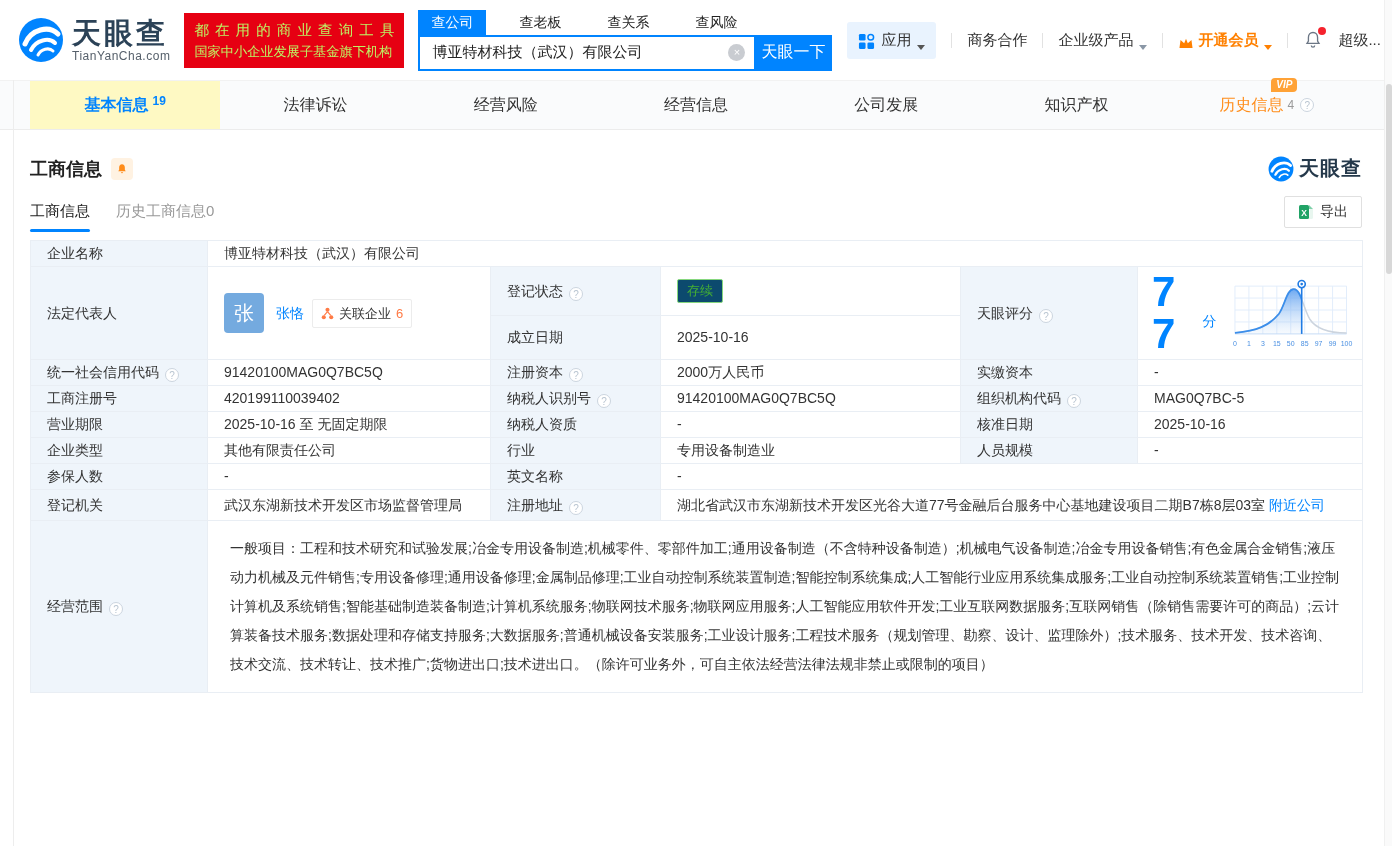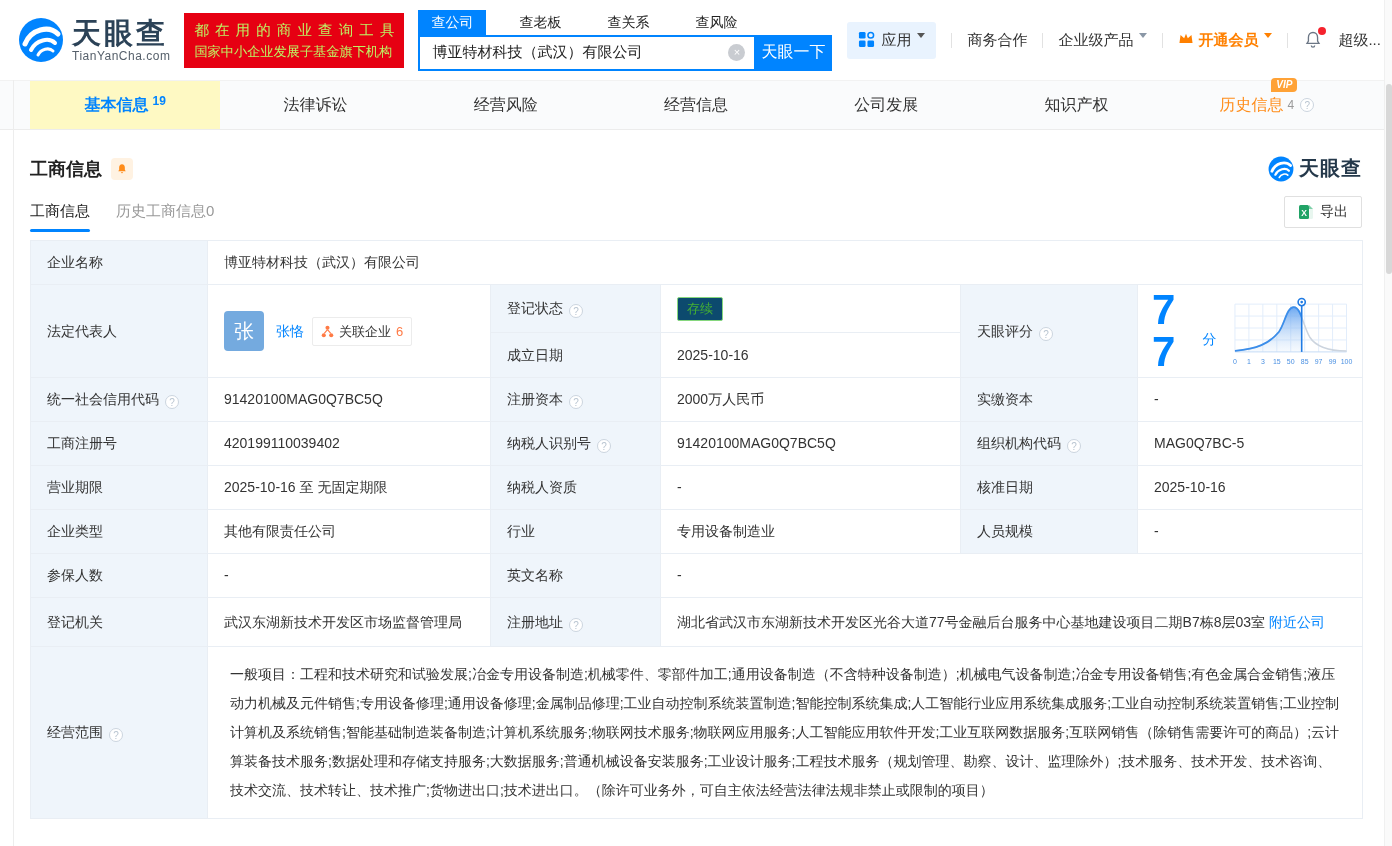--- a/index.html
+++ b/index.html
@@ -19,21 +19,21 @@
   .search { margin-left:14px; }
   .stabs { display:flex; align-items:flex-end;gap:20px; }
   .stab { font-size:14px; color:#222; padding:4px 13px 3px; cursor:pointer; }
   .stab.active { background:#0084ff; color:#fff; }
   .sbox { display:flex; }
   .sfield { width:336px; height:36px; border:2px solid #0084ff; border-right:none; background:#fff; position:relative; display:flex; align-items:center; }
   .sfield input { border:none; outline:none; background:transparent; width:100%; height:100%; font-size:15px; color:#222; padding:0 34px 0 12px; font-family:inherit; }
   .clear { position:absolute; right:9px; width:17px; height:17px; border-radius:50%; background:#c9ccd1; color:#fff; font-size:11px; line-height:17px; text-align:center; cursor:pointer; }
   .sbtn { width:78px; height:36px; background:#0084ff; color:#fff; border:none; font-size:16px; cursor:pointer; font-family:inherit; }
   .menu { margin-left:auto; display:flex; align-items:center; font-size:15px; color:#333; white-space:nowrap; }
-  .mi { display:flex; align-items:flex-start; margin-left:15px; cursor:pointer; }
+  .mi { display:flex; align-items:flex-end; margin-left:15px; cursor:pointer; }
   .apps-chip { background:#e9f3fe; border-radius:3px; padding:9px 11px; }
   .apps-chip span { margin-left:6px; }
   .car { width:0; height:0; border-left:4px solid transparent; border-right:4px solid transparent; border-top:5px solid #8a97a6; margin-left:6px; margin-top:2px; }
   .car.dark { border-top-color:#555; }
   .car.orange { border-top-color:#ff8000; }
   .vdiv { width:1px; height:15px; background:#e2e2e2; margin-left:15px; }
   .vip-link { color:#ff8000; font-weight:bold; }
   .vip-link svg { margin-right:4px; }
   .bell-wrap { position:relative; }
   .red-dot { position:absolute; top:-3px; right:-3px; width:8px; height:8px; background:#f5222d; border-radius:50%; }
@@ -58,21 +58,21 @@
   .watermark { margin-left:auto; display:flex; align-items:center; }
   .wm-text { font-size:20px; font-weight:bold; color:#24384a; margin-left:5px; letter-spacing:1px; }
   .sec-sub { display:flex; align-items:flex-end; margin-top:14px; }
   .subtab { font-size:15px; color:#999; margin-right:26px; padding-bottom:11px; position:relative; cursor:pointer; }
   .subtab.active { color:#222; }
   .subtab.active::after { content:""; position:absolute; left:0; right:0; bottom:0; height:3px; background:#0084ff; border-radius:1.5px; }
   .export-btn { margin-left:auto; height:32px; border:1px solid #e0e0e0; border-radius:2px; background:#fff; display:flex; align-items:center; gap:6px; padding:0 13px; font-size:14px; color:#333; cursor:pointer; margin-bottom:4px; font-family:inherit; }
 
   
   table.info { width:100%; border-collapse:collapse; table-layout:fixed; margin-top:8px; }
-  td { border:1px solid #e9eef4; font-size:14px; color:#333; padding:11px 16px; line-height:21px; vertical-align:middle; word-break:break-all; }
+  td { border:1px solid #e9eef4; font-size:14px; color:#333; padding:2px 16px; line-height:21px; vertical-align:middle; word-break:break-all; }
   td.lbl { background:#eff5fb; }
   .rep { display:flex; align-items:center; }
   .avatar { width:40px; height:40px; background:#74aadf; color:#fff; font-size:20px; border-radius:4px; display:flex; align-items:center; justify-content:center; cursor:pointer; flex:none; }
   .rep-name { color:#0084ff; margin-left:12px; cursor:pointer; }
   .rel-badge { margin-left:8px; border:1px solid #ececec; border-radius:2px; padding:3px 8px; display:inline-flex; align-items:center; gap:5px; font-size:13px; color:#333; background:#fff; cursor:pointer; }
   .rel-count { color:#ff7a45; }
   .status-badge { display:inline-block; border:1px solid #86d77e; background:#0c4a6e; color:#44ae34; font-size:13px; line-height:18px; padding:2px 9px; border-radius:2px; }
   .score-cell { padding:4px 8px 4px 14px; }
   .score-wrap { display:flex; align-items:center; }
   .score-num { font-size:42px; font-weight:bold; color:#0084ff; line-height:1; }

